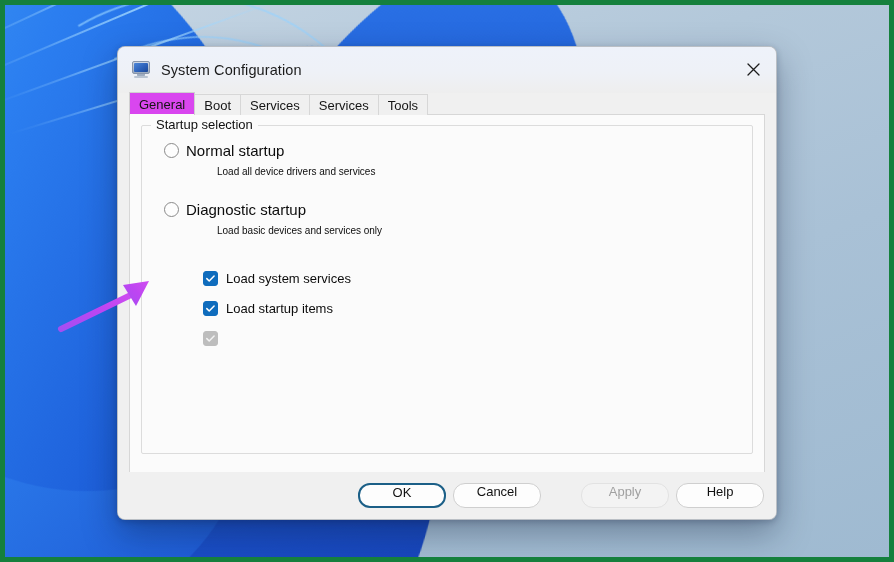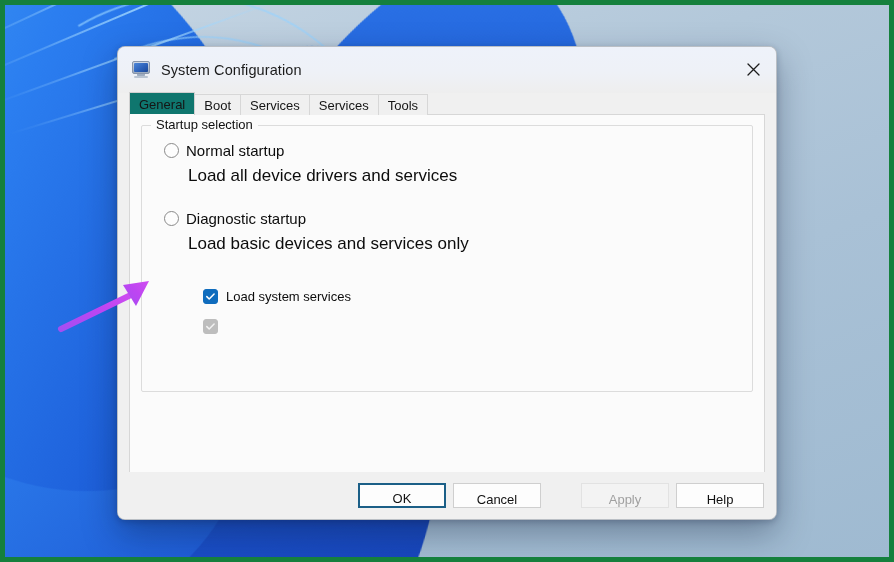--- a/index.html
+++ b/index.html
@@ -180,21 +180,21 @@
     display: flex;
     align-items: center;
     background: #f0f0f0;
     border: 1px solid #d7d7d7;
     border-bottom: none;
     margin-right: -1px;
     box-sizing: border-box;
     z-index: 1;
   }
   .tab.active {
-    background: #0f766e;
+    background: #d946ef;
     height: 23px;
     z-index: 3;
     border-color: #d0d0d0;
   }
   .tab.active::after {
     content: "";
     position: absolute;
     left: 0; right: 0; bottom: -1px;
     height: 2px;
     background: #fbfbfb;
@@ -209,21 +209,21 @@
     border: 1px solid #d7d7d7;
     border-top: none;
     box-sizing: border-box;
     padding: 10px 11px 0 11px;
   }
 
   .groupbox {
     position: relative;
     border: 1px solid #dcdcdc;
     border-radius: 2px;
-    height: 267px;
+    height: 329px;
     box-sizing: border-box;
     padding: 14px 14px 0 14px;
   }
   .group-legend {
     position: absolute;
     top: -9px;
     left: 9px;
     background: #fbfbfb;
     padding: 0 5px;
     font-size: 13px;
@@ -250,23 +250,23 @@
   .radio.checked {
     border: 4px solid #0f6cbd;
     background: #ffffff;
     box-shadow: 0 0 0 0 transparent;
   }
   .radio-label {
     font-size: 15px;
     color: #0c0c0c;
   }
   .sub-desc {
-    font-size: 17px;
+    font-size: 10px;
     color: #0c0c0c;
-    margin-left: 32px;
+    margin-left: 61px;
     margin-top: 6px;
   }
   .spacer-30 { height: 22px; }
 
   .check-row {
     display: flex;
     align-items: center;
     margin-left: 47px;
     margin-top: 11px;
     height: 19px;
@@ -307,23 +307,23 @@
     padding-right: 12px;
     box-sizing: border-box;
   }
   .btn {
     width: 88px;
     height: 25px;
     font-size: 13px;
     color: #111111;
     background: #fdfdfd;
     border: 1px solid #cfcfcf;
-    border-radius: 0;
-    display: flex;
-    align-items: flex-end;
+    border-radius: 12px;
+    display: flex;
+    align-items: flex-start;
     justify-content: center;
     margin-left: 7px;
     box-sizing: border-box;
   }
   .btn.default {
     border: 2px solid #1b5f87;
     background: #fdfdfd;
   }
   .btn.disabled {
     color: #a0a0a0;
@@ -425,20 +425,28 @@
 
         <div class="check-row">
           <span class="checkbox">
             <svg width="11" height="11" viewBox="0 0 11 11" aria-hidden="true">
               <path d="M1.8 5.6 L4.2 8 L9.1 3.0" stroke="#ffffff" stroke-width="1.5" fill="none" stroke-linecap="round" stroke-linejoin="round"></path>
             </svg>
           </span>
           <span class="check-label">Load system services</span>
         </div>
 
+        <div class="check-row">
+          <span class="checkbox">
+            <svg width="11" height="11" viewBox="0 0 11 11" aria-hidden="true">
+              <path d="M1.8 5.6 L4.2 8 L9.1 3.0" stroke="#ffffff" stroke-width="1.5" fill="none" stroke-linecap="round" stroke-linejoin="round"></path>
+            </svg>
+          </span>
+          <span class="check-label">Load startup items</span>
+        </div>
 
         <div class="check-row">
           <span class="checkbox disabled">
             <svg width="11" height="11" viewBox="0 0 11 11" aria-hidden="true">
               <path d="M1.8 5.6 L4.2 8 L9.1 3.0" stroke="#f2f2f2" stroke-width="1.5" fill="none" stroke-linecap="round" stroke-linejoin="round"></path>
             </svg>
           </span>
         </div>
       </div>
     </div>

